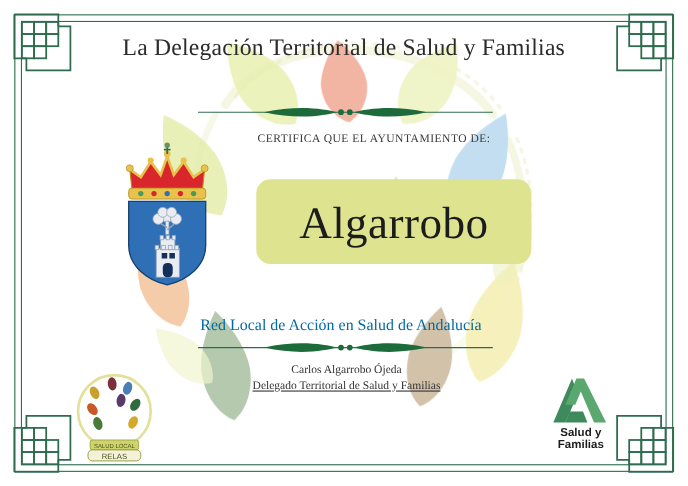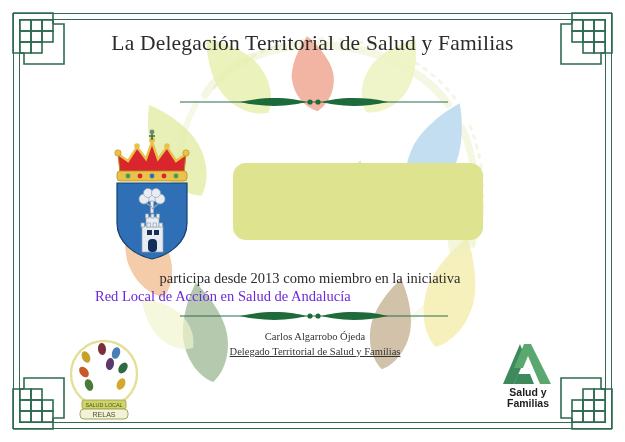--- a/index.html
+++ b/index.html
@@ -125,22 +125,23 @@
     width: 430px;
     text-align: center;
     font-size: 14.5px;
     color: #2b2b2b;
   }
   .body-line2 {
     position: absolute;
     left: 95px;
     top: 288px;
     width: 430px;
+    text-align: center;
     font-size: 14.5px;
-    color: #6d28d9;
+    color: #0369a1;
   }
 
   .sig-name {
     position: absolute;
     left: 165px;
     top: 331px;
     width: 300px;
     text-align: center;
     font-size: 10.5px;
     color: #333333;
@@ -302,24 +303,25 @@
     </div>
 
     <svg class="divider-top" viewBox="0 0 272 18" xmlns="http://www.w3.org/2000/svg">
       <line x1="2" y1="9" x2="270" y2="9" stroke="#2e6b4f" stroke-width="1"></line>
       <path d="M62,9 C92,2 118,6 128,9 C118,12 92,16 62,9 Z" fill="#1d6b3a"></path>
       <path d="M210,9 C180,2 154,6 144,9 C154,12 180,16 210,9 Z" fill="#1d6b3a"></path>
       <circle cx="132" cy="9" r="2.6" fill="#1d6b3a"></circle>
       <circle cx="140" cy="9" r="2.6" fill="#1d6b3a"></circle>
     </svg>
 
+    <div class="certifica">CERTIFICA QUE EL AYUNTAMIENTO DE:</div>
 
     <div class="name-box"></div>
-
-    <div class="body-line1">participa desde 2013 como miembro en la iniciativa</div>
+    <div class="name-text">Algarrobo</div>
+
     <div class="body-line2">Red Local de Acción en Salud de Andalucía</div>
 
     <svg class="divider-bottom" viewBox="0 0 272 18" xmlns="http://www.w3.org/2000/svg">
       <line x1="2" y1="9" x2="270" y2="9" stroke="#2e6b4f" stroke-width="1"></line>
       <path d="M62,9 C92,2 118,6 128,9 C118,12 92,16 62,9 Z" fill="#1d6b3a"></path>
       <path d="M210,9 C180,2 154,6 144,9 C154,12 180,16 210,9 Z" fill="#1d6b3a"></path>
       <circle cx="132" cy="9" r="2.6" fill="#1d6b3a"></circle>
       <circle cx="140" cy="9" r="2.6" fill="#1d6b3a"></circle>
     </svg>
 

